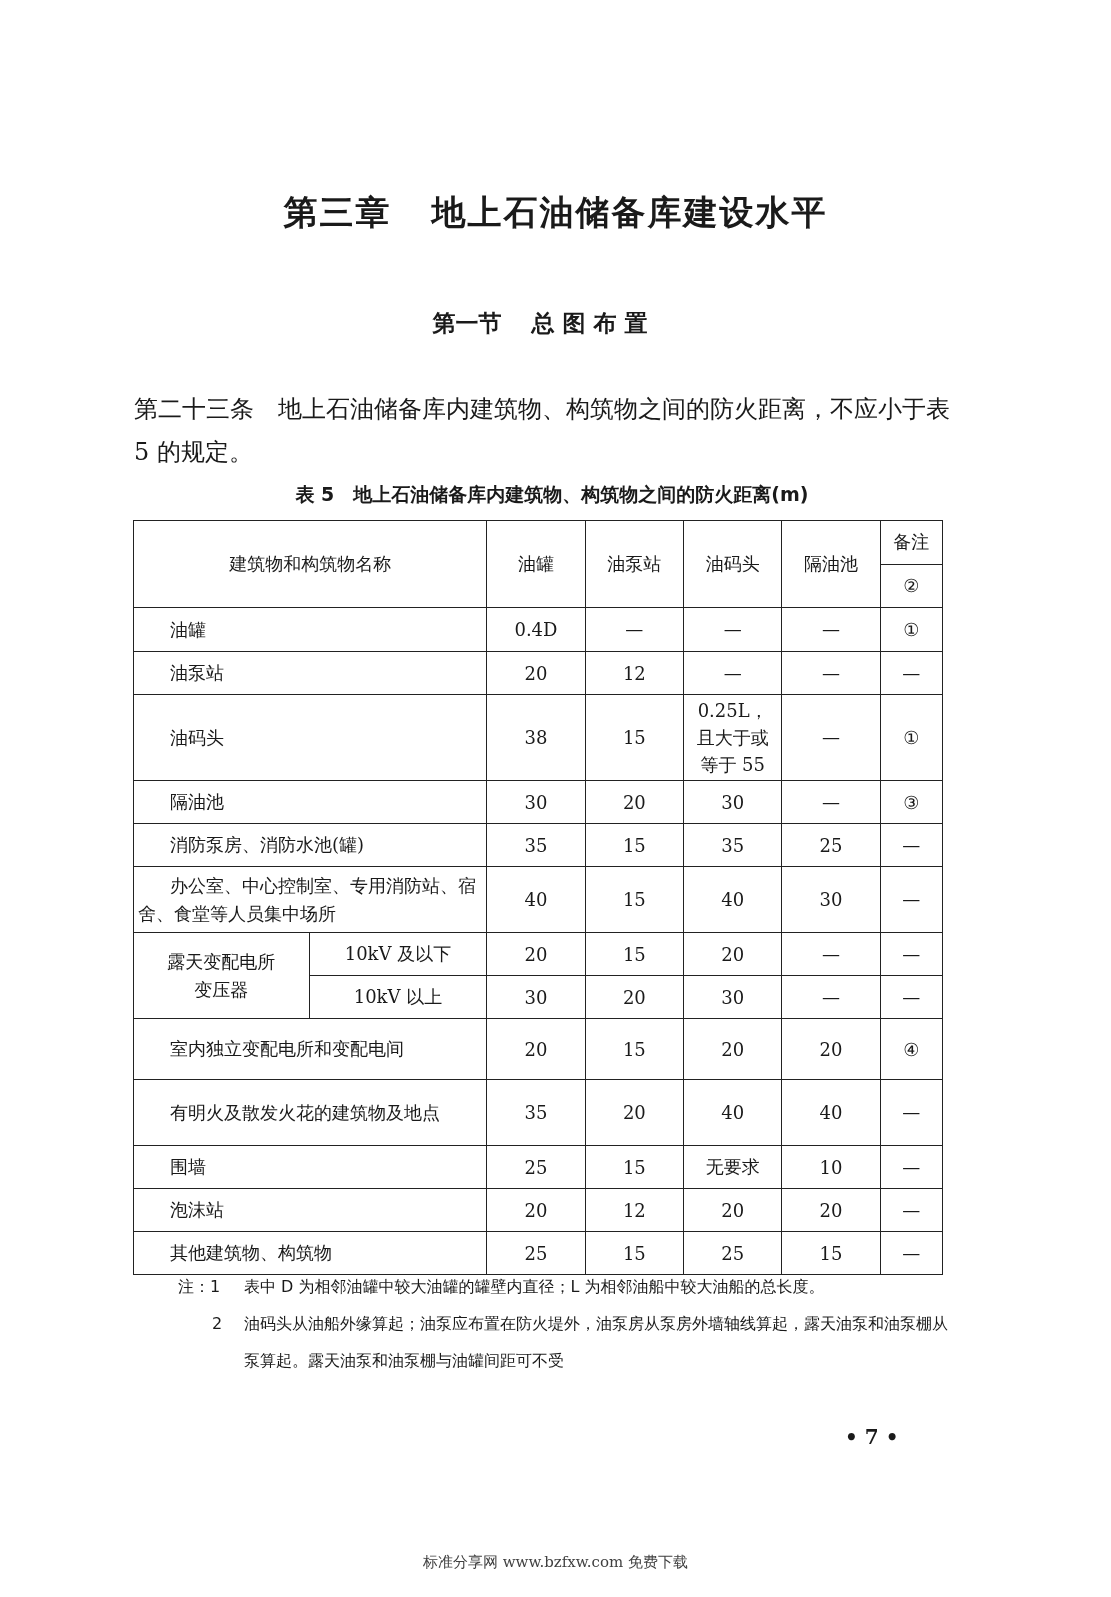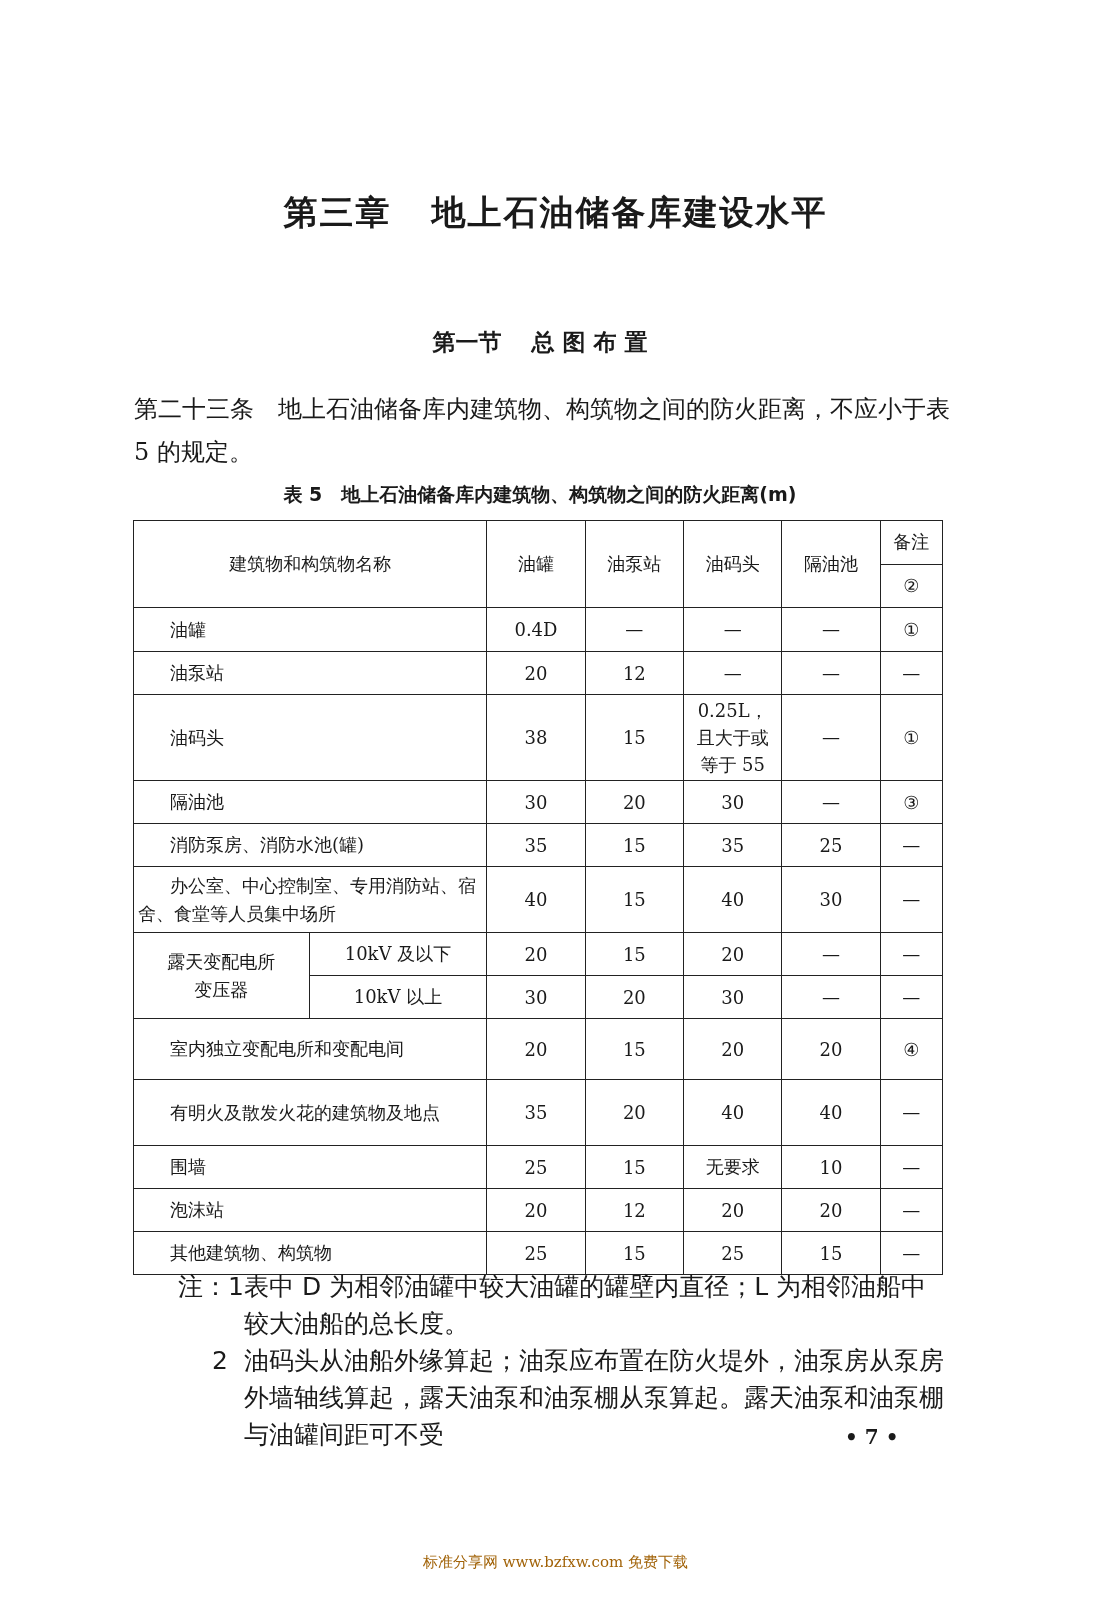--- a/index.html
+++ b/index.html
@@ -7,56 +7,56 @@
     width: 1111px; height: 1597px; position: relative; overflow: hidden;
     font-family: "DejaVu Serif", "Liberation Serif", serif; color: #1a1a1a;
   }
   .abs { position: absolute; }
   #chapter-title {
     top: 190px; left: 0; width: 1111px; text-align: center;
     font-family: "DejaVu Sans", sans-serif; font-weight: bold; font-size: 34px; letter-spacing: 2px;
   }
   #chapter-title .gap { display: inline-block; width: 40px; }
   #section-title {
-    top: 327px; left: 0; width: 1080px; text-align: center;
+    top: 308px; left: 0; width: 1080px; text-align: center;
     font-family: "DejaVu Sans", sans-serif; font-weight: bold; font-size: 23px;
   }
   #section-title .gap { display: inline-block; width: 30px; }
   #article {
     top: 388px; left: 134px; width: 820px;
     font-size: 24px; line-height: 43px;
   }
   #article .art-no { font-family: "DejaVu Sans", sans-serif; font-weight: normal; }
   #table-caption {
-    top: 482px; left: 0; width: 1080px; text-align: center;
+    top: 482px; left: 12px; width: 1080px; text-align: center;
     font-family: "DejaVu Sans", sans-serif; font-weight: bold; font-size: 19px;
   }
   table#dist-table {
     position: absolute; top: 520px; left: 133px; width: 810px;
     border-collapse: collapse; font-size: 18px; table-layout: fixed;
   }
   #dist-table td, #dist-table th {
     border: 1.5px solid #222; text-align: center; padding: 0 4px; font-weight: normal;
   }
   #dist-table .name { text-align: left; padding-left: 36px; }
   #dist-table .name-wrap { text-align: left; padding-left: 4px; text-indent: 32px; line-height: 28px; }
   #dist-table .note-head { padding: 0; }
   .note-split { display: flex; flex-direction: column; height: 100%; }
   .note-split div { flex: 1; display: flex; align-items: center; justify-content: center; }
   .note-split div:first-child { border-bottom: 1.5px solid #222; }
   #notes {
-    top: 1268px; left: 178px; width: 770px; font-size: 25px; line-height: 37px;
+    top: 1268px; left: 178px; width: 770px; font-size: 16px; line-height: 37px;
     font-family: "DejaVu Sans", sans-serif;
   }
   .note-line { display: flex; }
   .note-label { width: 66px; flex-shrink: 0; }
   .note-num { width: 66px; flex-shrink: 0; text-align: left; padding-left: 34px; box-sizing: border-box; }
   #page-number { top: 1425px; left: 845px; font-size: 20px; font-weight: bold; }
   #watermark {
-    top: 1553px; left: 0; width: 1111px; text-align: center; font-size: 15px; color: #a16207;
+    top: 1553px; left: 0; width: 1111px; text-align: center; font-size: 15px; color: #404040;
   }
 </style>
 </head>
 <body>
 
 <div id="chapter-title" class="abs">
   <span>第三章</span><span class="gap"></span><span>地上石油储备库建设水平</span>
 </div>
 
 <div id="section-title" class="abs">

